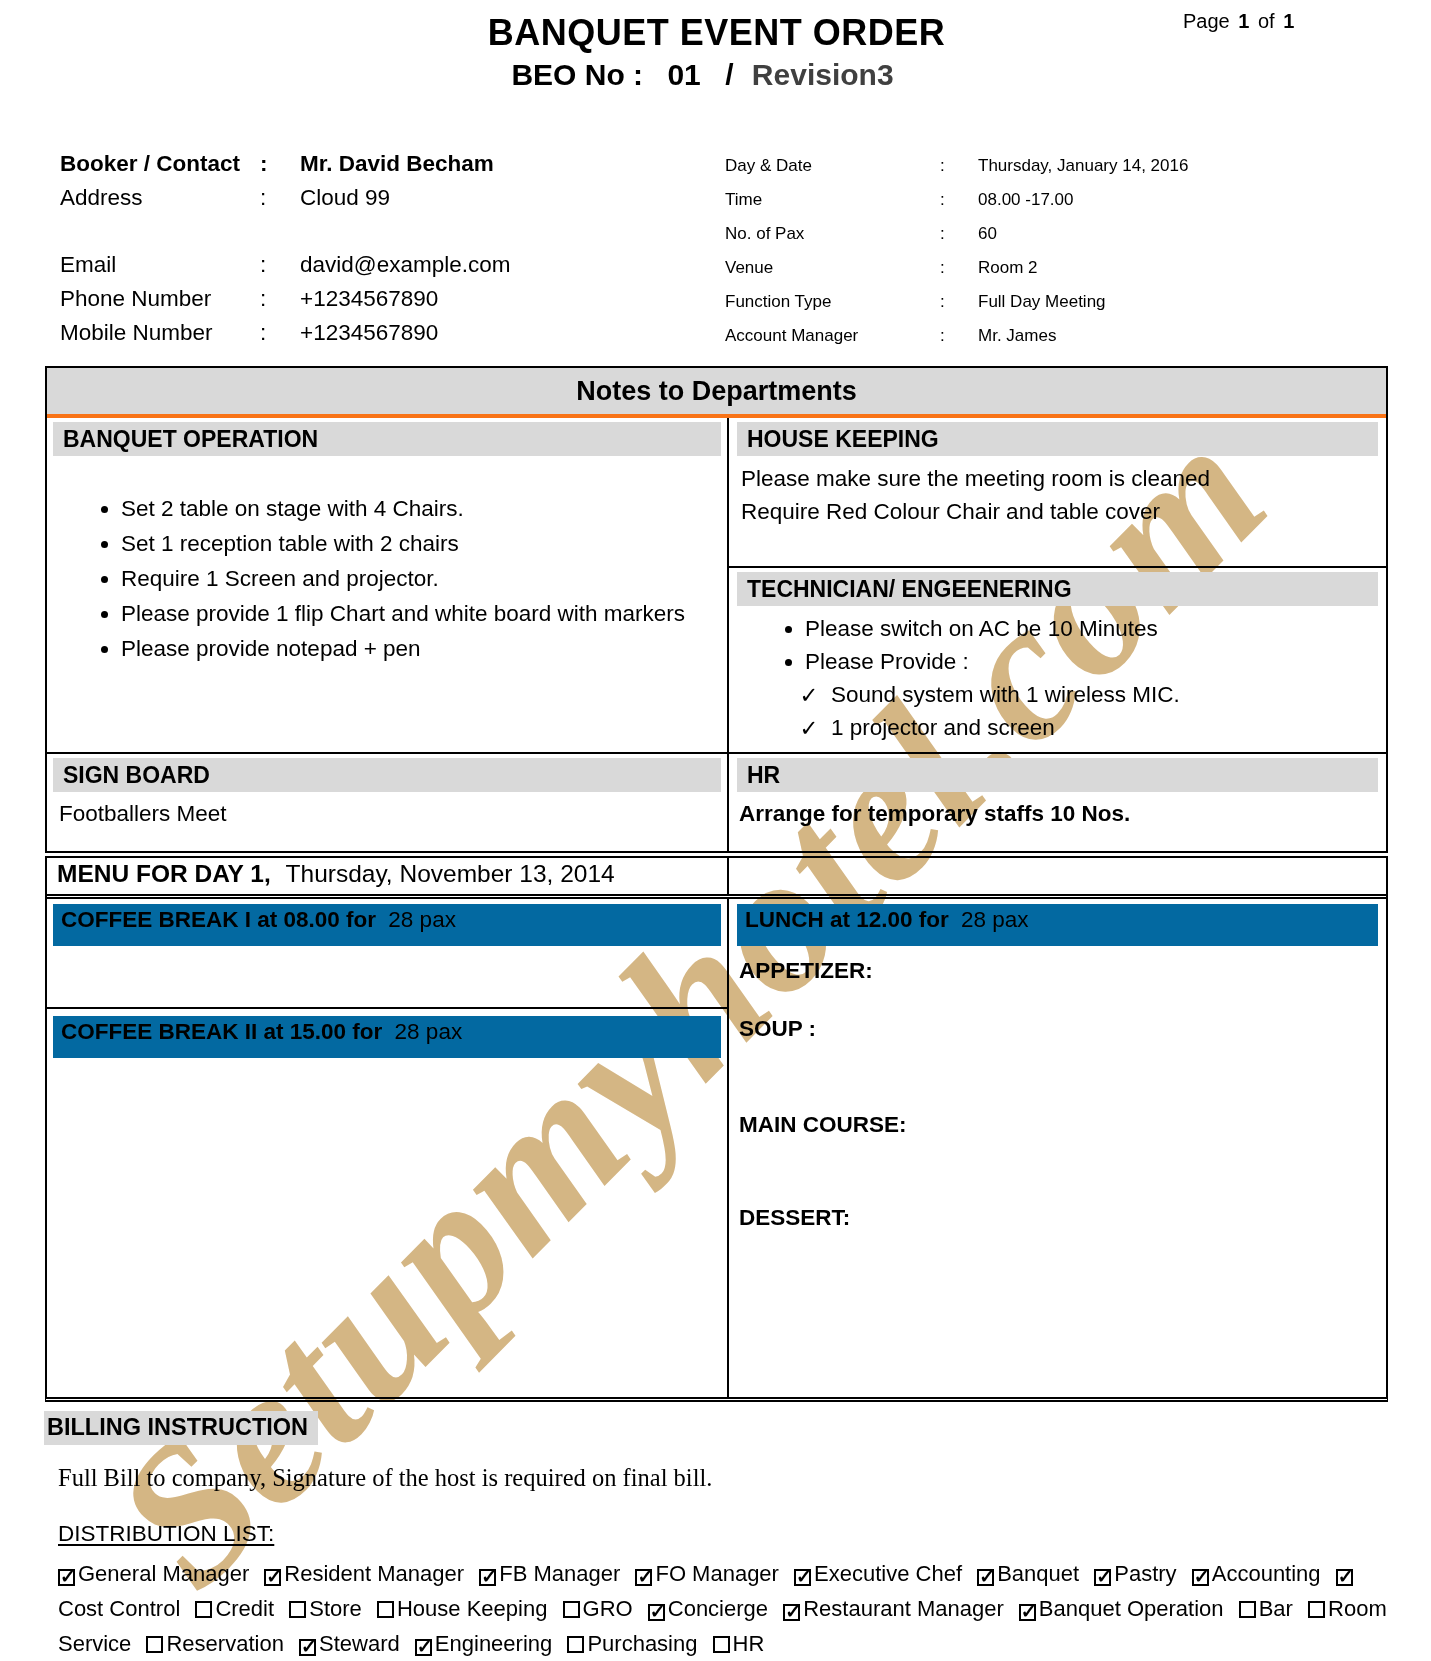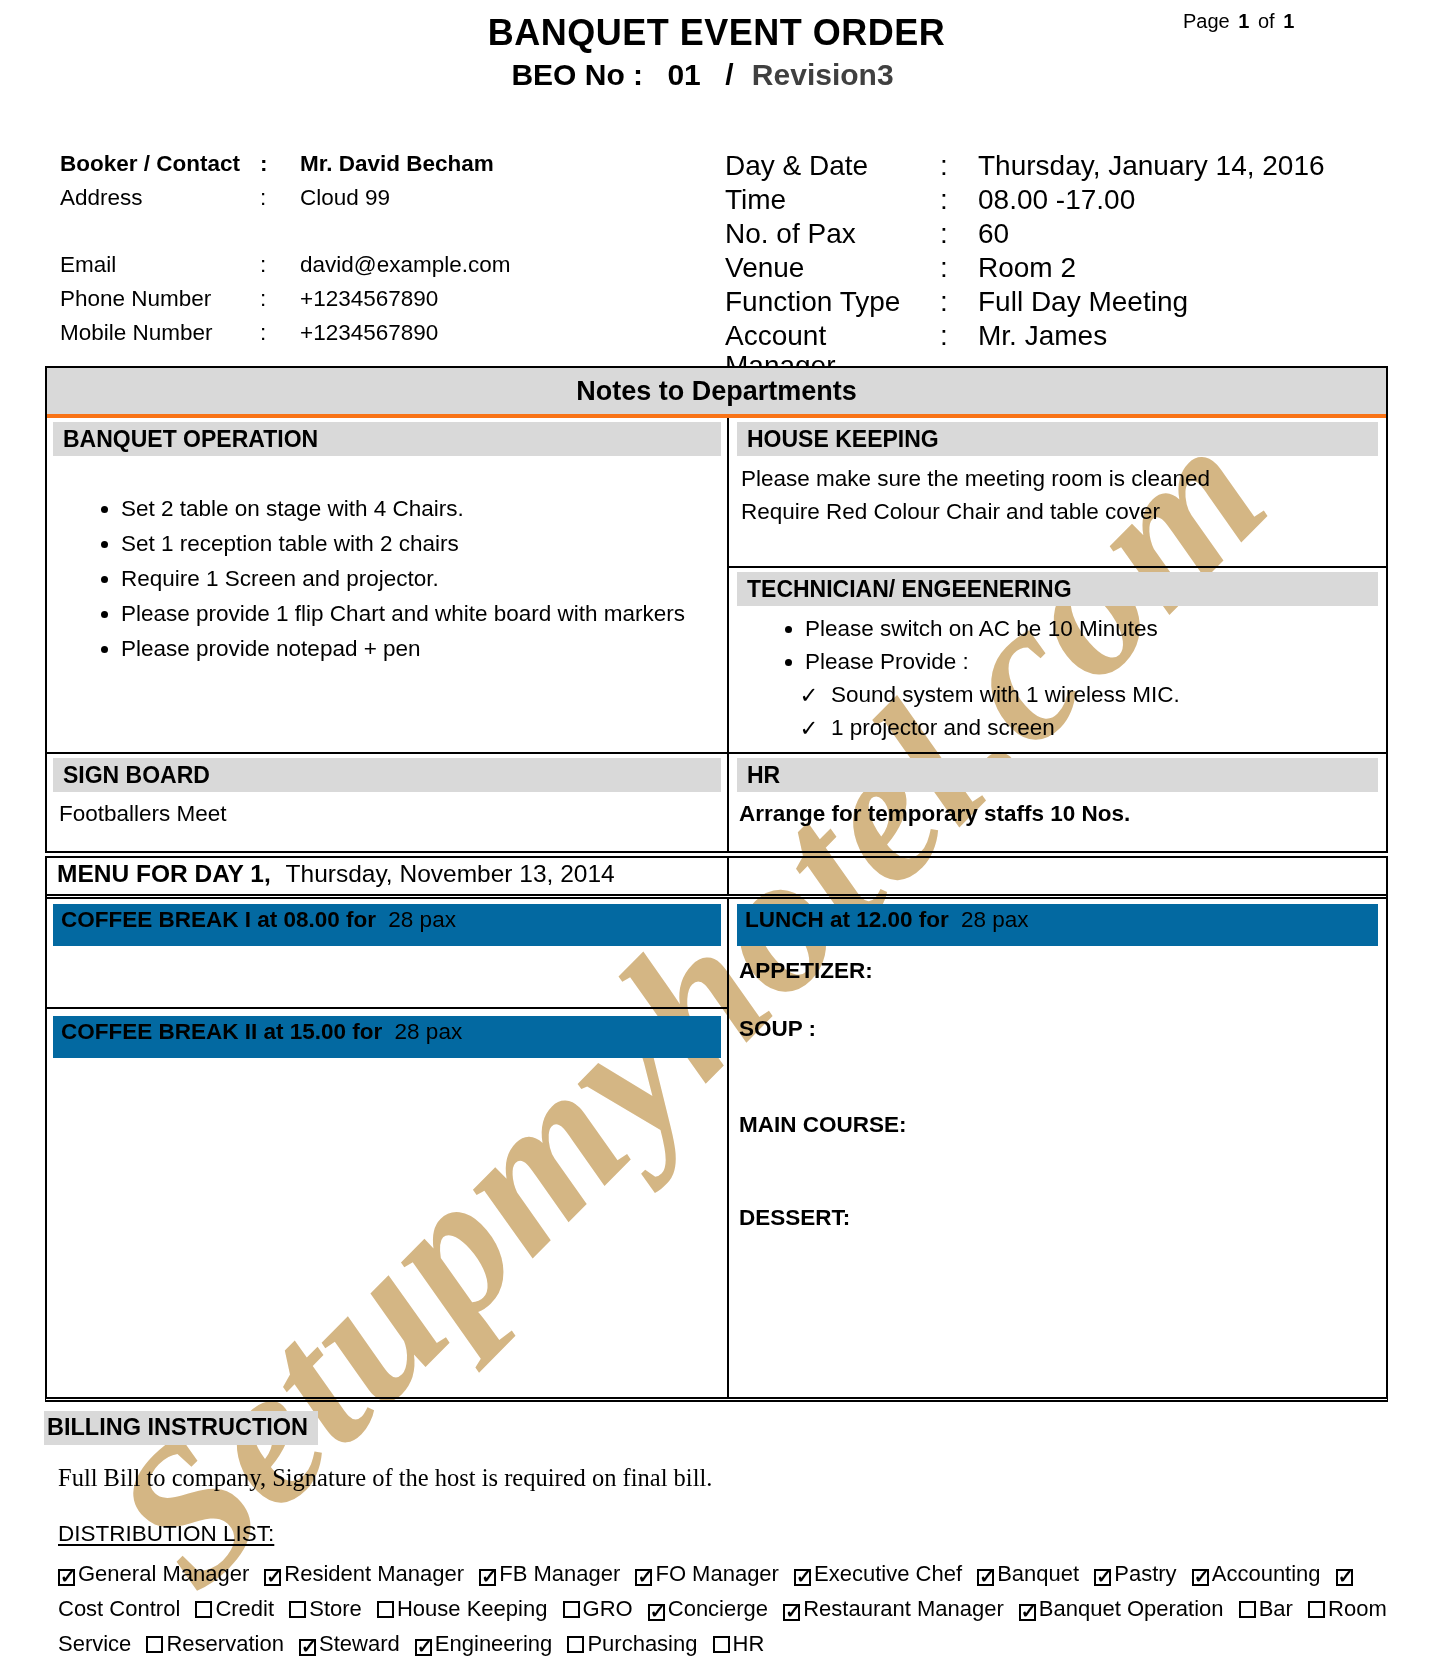--- a/index.html
+++ b/index.html
@@ -18,21 +18,21 @@
     font-size:36px;font-weight:bold;letter-spacing:.5px;}
   .beo-line{top:58px;left:31px;width:1343px;text-align:center;
     font-size:30px;font-weight:bold;}
   .beo-num{margin-left:16px;} .beo-sep{margin-left:16px;font-weight:bold;}
   .beo-rev{margin-left:10px;color:#404040;}
   .page-label{top:10px;left:1183px;font-size:20px;}
   .page-label b{margin:0 3px;}
 
   
   .info-left{top:149px;left:60px;width:645px;font-size:22.5px;}
-  .info-right{top:151px;left:725px;width:665px;font-size:28px;}
+  .info-right{top:151px;left:725px;width:665px;font-size:17px;}
   .info-row{display:flex;height:34px;line-height:30px;}
   .info-row.bold{font-weight:bold;}
   .info-spacer{height:33px;}
   .il{width:200px;} .irl{width:215px;}
   .ic{width:40px;} .irc{width:38px;}
 
   
   .notes-table{top:366px;left:45px;width:1343px;border:2px solid #000;box-sizing:border-box;background:transparent;}
   .band{height:46px;background:#d9d9d9;border-bottom:4px solid #f97316;
     text-align:center;font-weight:bold;font-size:27px;line-height:46px;}

